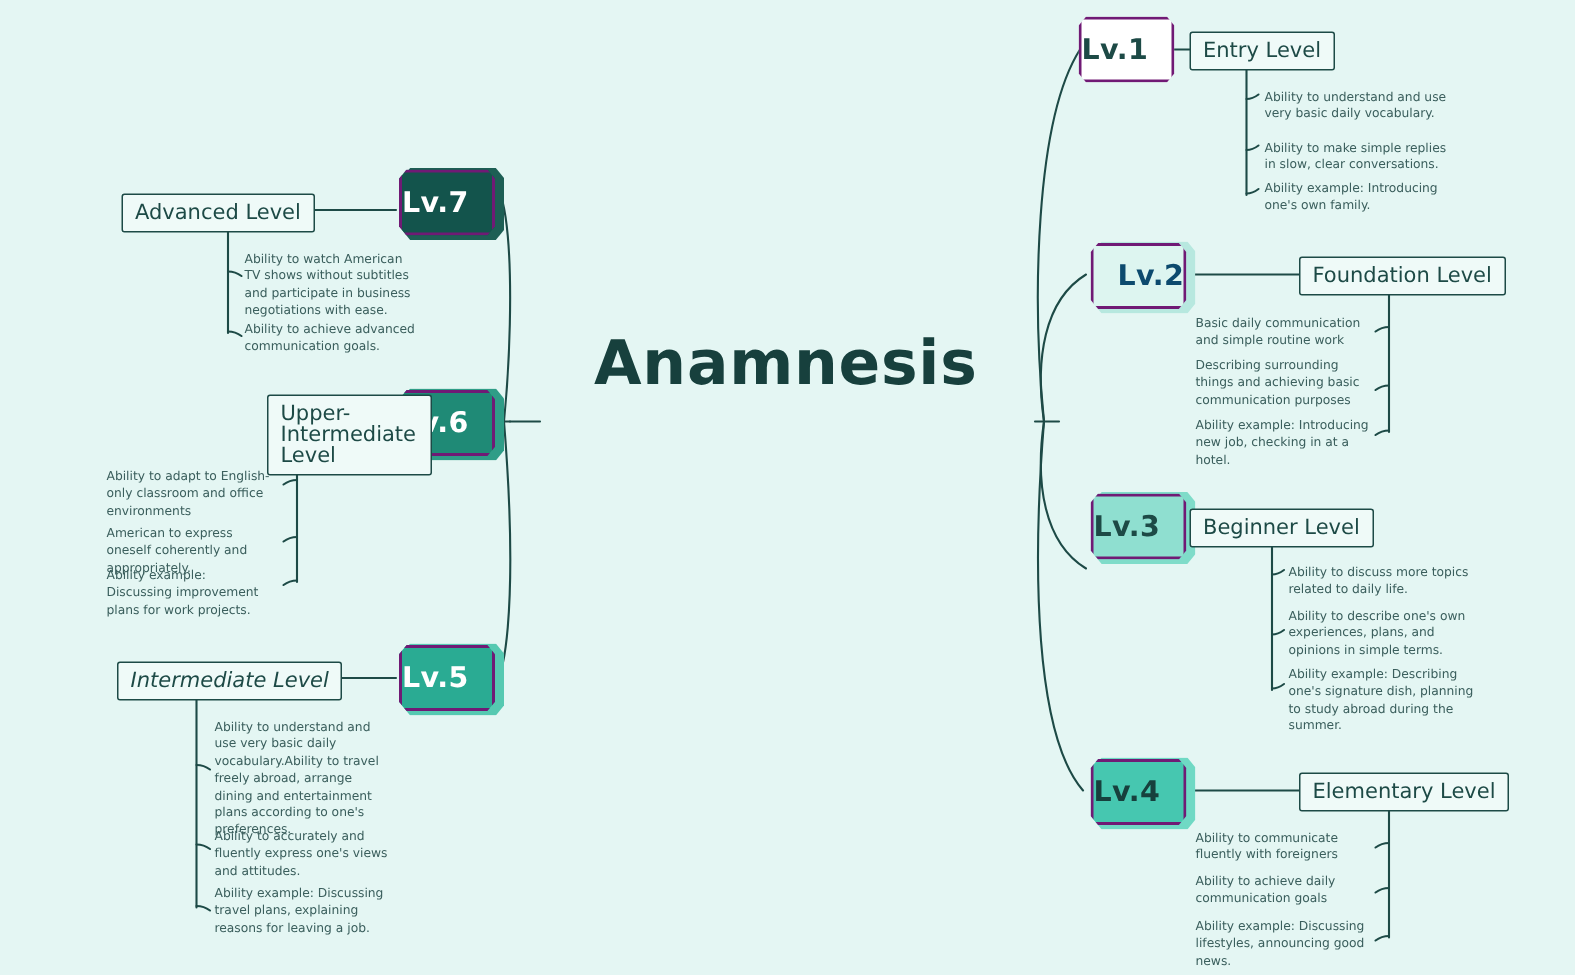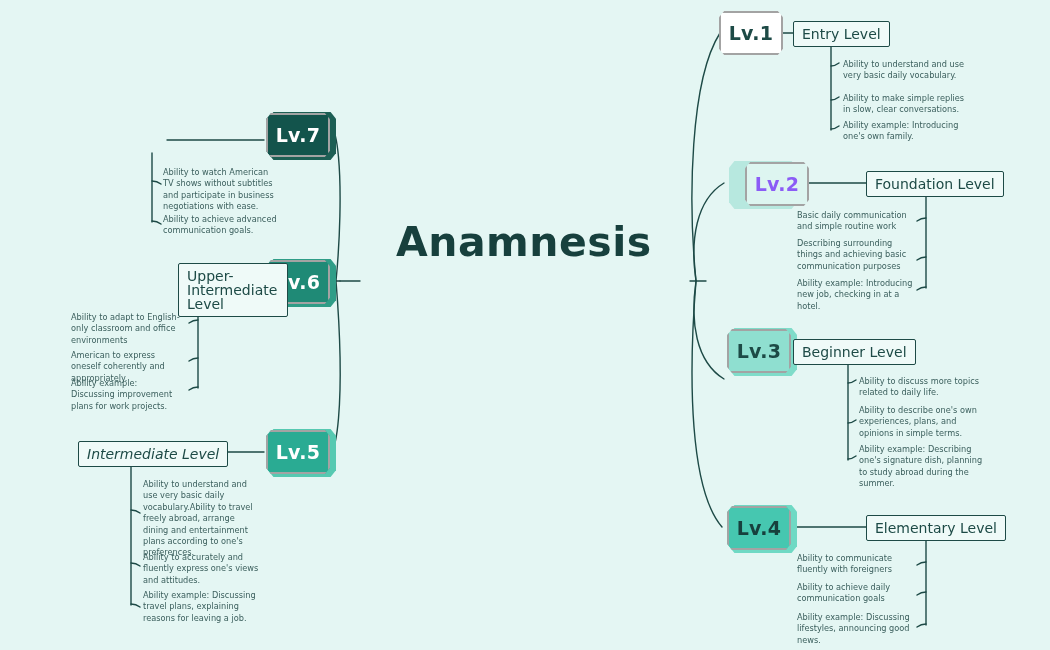--- a/index.html
+++ b/index.html
@@ -40,27 +40,27 @@
     color: #17403d;
     white-space: nowrap;
   }
   
   .lv-badge {
     position: absolute;
     width: 64px;
     height: 44px;
     display: flex;
     align-items: center;
-    justify-content: center;
+    justify-content: flex-start;
     font-family: "DejaVu Sans", sans-serif;
     font-weight: bold;
     font-size: 19px;
     letter-spacing: 0.3px;
     box-sizing: border-box;
-    border: 2px solid #a3a3a3;
+    border: 2px solid #701a75;
     -webkit-clip-path: polygon(0% 14%, 8% 0%, 92% 0%, 100% 14%, 100% 86%, 92% 100%, 8% 100%, 0% 86%);
     clip-path: polygon(0% 14%, 8% 0%, 92% 0%, 100% 14%, 100% 86%, 92% 100%, 8% 100%, 0% 86%);
   }
   .lv-shadow {
     position: absolute;
     width: 68px;
     height: 48px;
     -webkit-clip-path: polygon(0% 14%, 8% 0%, 92% 0%, 100% 14%, 100% 86%, 92% 100%, 8% 100%, 0% 86%);
     clip-path: polygon(0% 14%, 8% 0%, 92% 0%, 100% 14%, 100% 86%, 92% 100%, 8% 100%, 0% 86%);
   }
@@ -160,21 +160,21 @@
     <span>Lv.1</span>
   </div>
   <div class="lv-label" style="left:793px; top:21px;">
     <span>Entry Level</span>
   </div>
   <div class="sub-item" style="left:843px; top:59px; width:128px;">Ability to understand and use very basic daily vocabulary.</div>
   <div class="sub-item" style="left:843px; top:93px; width:128px;">Ability to make simple replies in slow, clear conversations.</div>
   <div class="sub-item" style="left:843px; top:120px; width:128px;">Ability example: Introducing one's own family.</div>
 
   <div class="lv-shadow" style="left:729px; top:161px; background:#b7e8df;"></div>
-  <div class="lv-badge" style="left:745px; top:162px; background:#ddf5f0; color:#8b5cf6;">
+  <div class="lv-badge" style="left:727px; top:162px; background:#ddf5f0; color:#0c4a6e;padding-left:16px;">
     <span>Lv.2</span>
   </div>
   <div class="lv-label" style="left:866px; top:171px;">
     <span>Foundation Level</span>
   </div>
   <div class="sub-item" style="left:797px; top:210px; width:118px;">Basic daily communication and simple routine work</div>
   <div class="sub-item" style="left:797px; top:238px; width:118px;">Describing surrounding things and achieving basic communication purposes</div>
   <div class="sub-item" style="left:797px; top:278px; width:118px;">Ability example: Introducing new job, checking in at a hotel.</div>
 
   <div class="lv-shadow" style="left:729px; top:328px; background:#7fdcc9;"></div>
@@ -218,16 +218,19 @@
     <span>Upper-Intermediate Level</span>
   </div>
   <div class="sub-item" style="left:71px; top:312px; width:112px;">Ability to adapt to English-only classroom and office environments</div>
   <div class="sub-item" style="left:71px; top:350px; width:112px;">American to express oneself coherently and appropriately.</div>
   <div class="sub-item" style="left:71px; top:378px; width:112px;">Ability example: Discussing improvement plans for work projects.</div>
 
   <div class="lv-shadow" style="left:268px; top:112px; background:#1d5f54;"></div>
   <div class="lv-badge" style="left:266px; top:113px; background:#13544c; color:#ffffff;">
     <span>Lv.7</span>
   </div>
+  <div class="lv-label" style="left:81px; top:129px;">
+    <span>Advanced Level</span>
+  </div>
   <div class="sub-item" style="left:163px; top:167px; width:118px;">Ability to watch American TV shows without subtitles and participate in business negotiations with ease.</div>
   <div class="sub-item" style="left:163px; top:214px; width:118px;">Ability to achieve advanced communication goals.</div>
 
 </div>
 
 </body></html>

